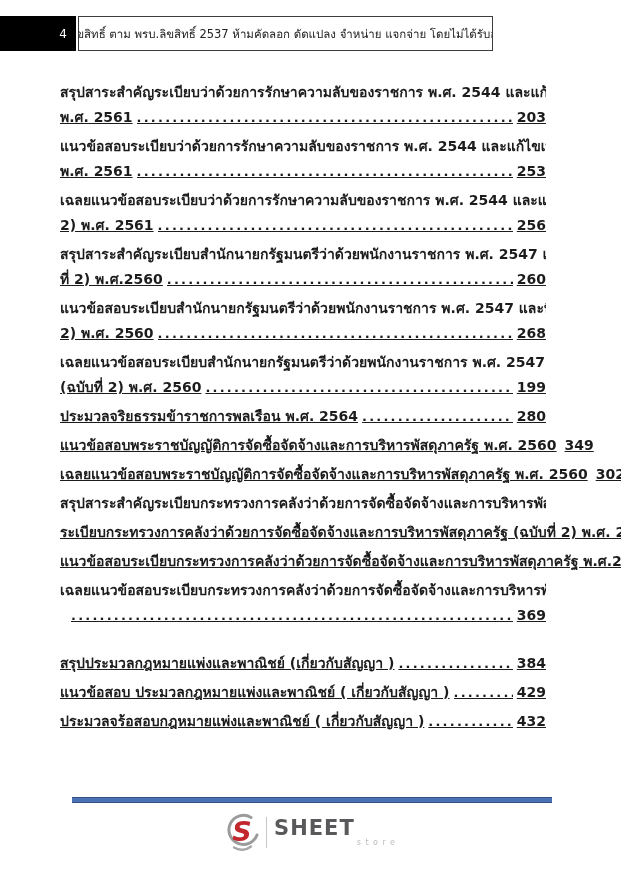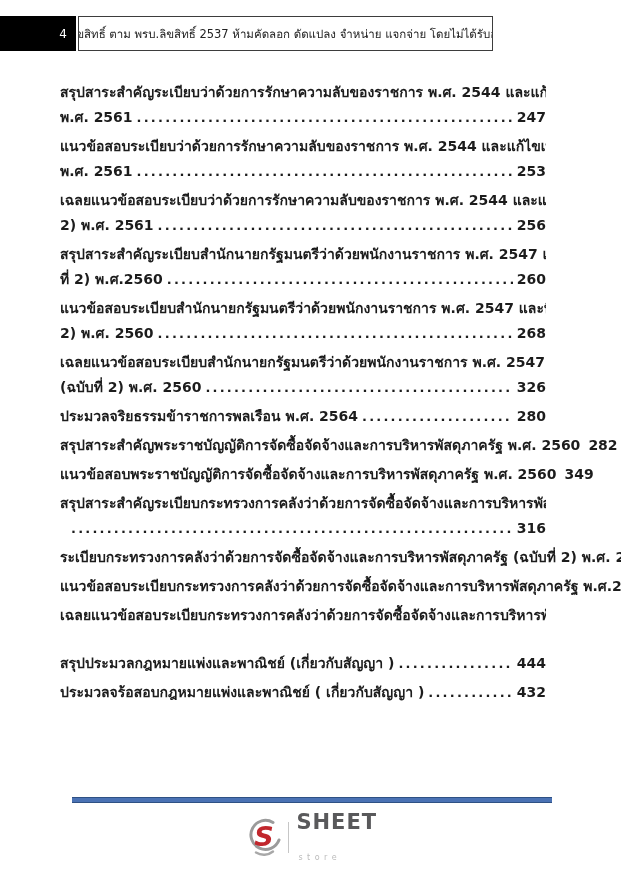--- a/index.html
+++ b/index.html
@@ -28,40 +28,40 @@
   }
 
   
   .toc {
     position: absolute; top: 80px; left: 60px; width: 486px;
     font-size: 14px; font-weight: 600; color: #1c1c1c;
   }
   .entry { margin-bottom: 4px; }
   .entry.gap-before { margin-top: 23px; }
   .l1 { line-height: 25px; white-space: nowrap; overflow: hidden; }
-  .l2 { line-height: 25px; display: flex; align-items: flex-end; }
+  .l2 { line-height: 25px; display: flex; align-items: flex-end; text-decoration: underline; }
   .l2 .t { white-space: nowrap; }
   .l2.indent { padding-left: 7px; }
   .dots { flex: 1 1 auto; overflow: hidden; white-space: nowrap; margin: 0 4px 0 4px; }
   .dots::after {
     content: "..........................................................................................................................................................................................................";
     letter-spacing: 2.2px; font-weight: 600; font-size: 13px; color: #1c1c1c;
   }
   .pg { white-space: nowrap; }
 
   
   .footer-rule {
     position: absolute; top: 797px; left: 72px; width: 480px; height: 6px;
     background: #4a72b4;
     border-top: 1.5px solid #2f5184; border-bottom: 1.5px solid #2f5184;
   }
   .logo { position: absolute; top: 812px; left: 0; width: 621px; display: flex; justify-content: center; align-items: center; }
   .logo-mark { width: 40px; height: 40px; }
   .logo-divider { width: 1.5px; height: 31px; background: #c6c6c6; margin: 0 7px 0 4px; }
-  .logo-text { display: flex; flex-direction: column; }
+  .logo-text { display: flex; flex-direction: row; }
   .logo-brand { font-size: 21px; font-weight: bold; color: #59595b; letter-spacing: 1px; line-height: 21px; }
   .logo-sub { font-size: 8px; color: #bcbcbc; letter-spacing: 4.5px; margin-top: 20px; padding-left: 2px; }
 </style>
 </head>
 <body>
 
 <div class="header">
   <div class="page-tab">
     <span>4</span>
   </div>
@@ -70,21 +70,21 @@
   </div>
 </div>
 
 <div class="toc">
 
   <div class="entry">
     <div class="l1">สรุปสาระสำคัญระเบียบว่าด้วยการรักษาความลับของราชการ พ.ศ. 2544 และแก้ไขเพิ่มเติม (ฉบับที่ 2)</div>
     <div class="l2">
         <span class="t">พ.ศ. 2561</span>
         <span class="dots"></span>
-        <span class="pg">247</span>
+        <span class="pg">203</span>
       </div>
   </div>
 
   <div class="entry">
     <div class="l1">แนวข้อสอบระเบียบว่าด้วยการรักษาความลับของราชการ พ.ศ. 2544 และแก้ไขเพิ่มเติมถึง (ฉบับที่ 2)</div>
     <div class="l2">
         <span class="t">พ.ศ. 2561</span>
         <span class="dots"></span>
         <span class="pg">253</span>
       </div>
@@ -115,82 +115,89 @@
         <span class="dots"></span>
         <span class="pg">268</span>
       </div>
   </div>
 
   <div class="entry">
     <div class="l1">เฉลยแนวข้อสอบระเบียบสำนักนายกรัฐมนตรีว่าด้วยพนักงานราชการ พ.ศ. 2547 และที่แก้ไขเพิ่มเติม</div>
     <div class="l2">
         <span class="t">(ฉบับที่ 2) พ.ศ. 2560</span>
         <span class="dots"></span>
-        <span class="pg">326</span>
+        <span class="pg">199</span>
       </div>
   </div>
 
   <div class="entry">
     <div class="l2">
         <span class="t">ประมวลจริยธรรมข้าราชการพลเรือน พ.ศ. 2564</span>
         <span class="dots"></span>
         <span class="pg">280</span>
       </div>
   </div>
 
-  <div class="entry">
-    <div class="l2">
-        <span class="t">สรุปสาระสำคัญพระราชบัญญัติการจัดซื้อจัดจ้างและการบริหารพัสดุภาครัฐ พ.ศ. 2560</span>
-        <span class="dots"></span>
-        <span class="pg">282</span>
-      </div>
-  </div>
 
   <div class="entry">
     <div class="l2">
         <span class="t">แนวข้อสอบพระราชบัญญัติการจัดซื้อจัดจ้างและการบริหารพัสดุภาครัฐ พ.ศ. 2560</span>
         <span class="dots"></span>
         <span class="pg">349</span>
       </div>
   </div>
 
+  <div class="entry">
+    <div class="l2">
+        <span class="t">เฉลยแนวข้อสอบพระราชบัญญัติการจัดซื้อจัดจ้างและการบริหารพัสดุภาครัฐ พ.ศ. 2560</span>
+        <span class="dots"></span>
+        <span class="pg">302</span>
+      </div>
+  </div>
 
   <div class="entry">
     <div class="l1">สรุปสาระสำคัญระเบียบกระทรวงการคลังว่าด้วยการจัดซื้อจัดจ้างและการบริหารพัสดุภาครัฐ พ.ศ. 2560</div>
+  </div>
+
+  <div class="entry">
+    <div class="l2">
+        <span class="t">ระเบียบกระทรวงการคลังว่าด้วยการจัดซื้อจัดจ้างและการบริหารพัสดุภาครัฐ (ฉบับที่ 2) พ.ศ. 2564</span>
+      </div>
+  </div>
+
+  <div class="entry">
+    <div class="l2">
+        <span class="t">แนวข้อสอบระเบียบกระทรวงการคลังว่าด้วยการจัดซื้อจัดจ้างและการบริหารพัสดุภาครัฐ พ.ศ.2560</span>
+      </div>
+  </div>
+
+  <div class="entry">
+    <div class="l1">เฉลยแนวข้อสอบระเบียบกระทรวงการคลังว่าด้วยการจัดซื้อจัดจ้างและการบริหารพัสดุภาครัฐ พ.ศ.2560</div>
     <div class="l2 indent">
         <span class="t"></span>
         <span class="dots"></span>
-        <span class="pg">316</span>
-      </div>
-  </div>
-
-  <div class="entry">
-    <div class="l2">
-        <span class="t">ระเบียบกระทรวงการคลังว่าด้วยการจัดซื้อจัดจ้างและการบริหารพัสดุภาครัฐ (ฉบับที่ 2) พ.ศ. 2564</span>
-      </div>
-  </div>
-
-  <div class="entry">
-    <div class="l2">
-        <span class="t">แนวข้อสอบระเบียบกระทรวงการคลังว่าด้วยการจัดซื้อจัดจ้างและการบริหารพัสดุภาครัฐ พ.ศ.2560</span>
-      </div>
-  </div>
-
-  <div class="entry">
-    <div class="l1">เฉลยแนวข้อสอบระเบียบกระทรวงการคลังว่าด้วยการจัดซื้อจัดจ้างและการบริหารพัสดุภาครัฐ พ.ศ.2560</div>
+        <span class="pg">369</span>
+      </div>
   </div>
 
   <div class="entry gap-before">
     <div class="l2">
         <span class="t">สรุปประมวลกฎหมายแพ่งและพาณิชย์ (เกี่ยวกับสัญญา )</span>
         <span class="dots"></span>
-        <span class="pg">444</span>
-      </div>
-  </div>
-
+        <span class="pg">384</span>
+      </div>
+  </div>
+
+  <div class="entry">
+    <div class="l2">
+        <span class="t">แนวข้อสอบ ประมวลกฎหมายแพ่งและพาณิชย์ ( เกี่ยวกับสัญญา )</span>
+        <span class="dots"></span>
+        <span class="pg">429</span>
+      </div>
+  </div>
 
   <div class="entry">
     <div class="l2">
         <span class="t">ประมวลจร้อสอบกฎหมายแพ่งและพาณิชย์ ( เกี่ยวกับสัญญา )</span>
         <span class="dots"></span>
         <span class="pg">432</span>
       </div>
   </div>
 
 </div>

